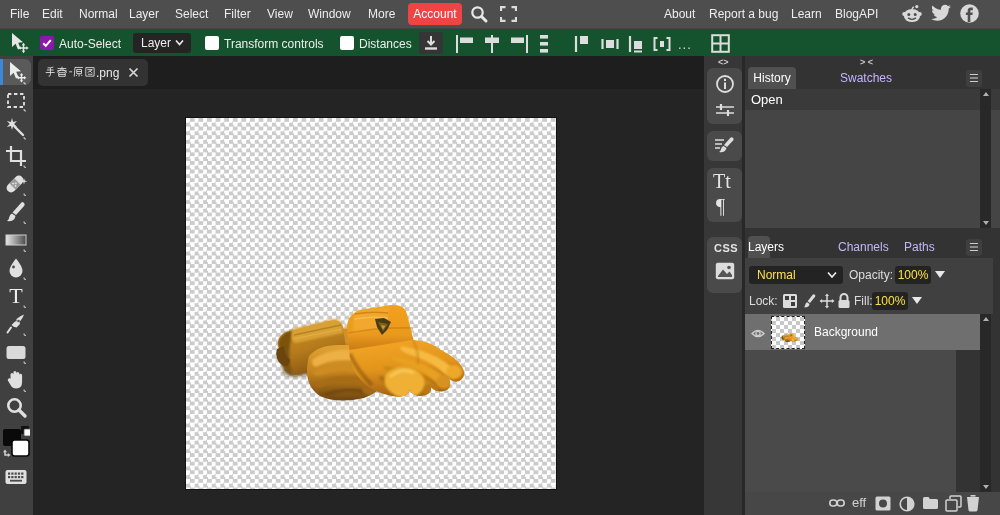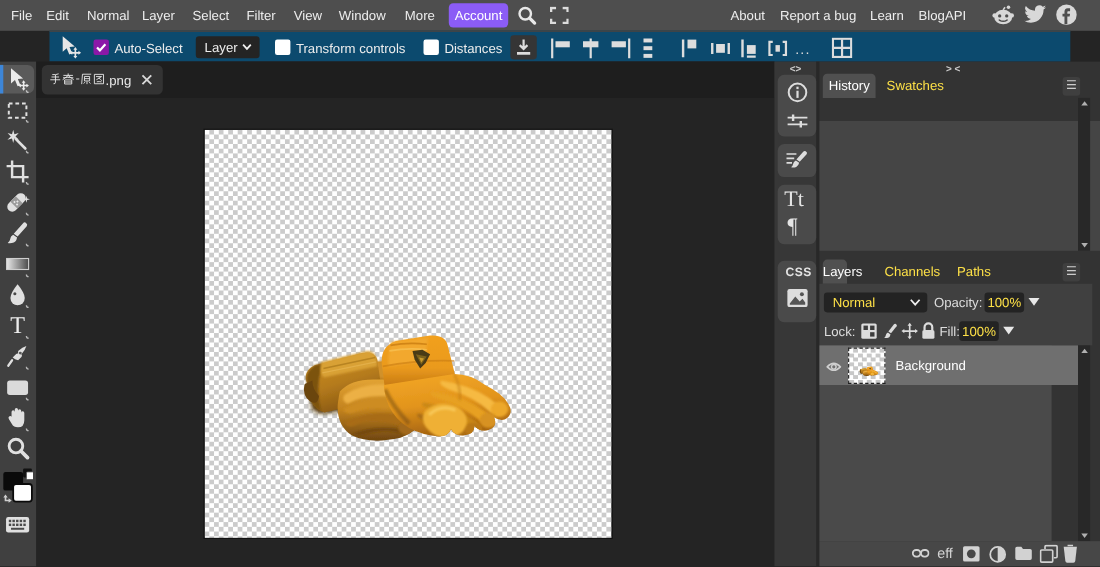--- a/index.html
+++ b/index.html
@@ -3,24 +3,24 @@
 <meta charset="utf-8">
 <style>
 * { margin:0; padding:0; box-sizing:border-box; }
 html,body { width:1000px; height:515px; overflow:hidden; }
 body { font-family:"Liberation Sans", sans-serif; background:#242424; position:relative; }
 .abs { position:absolute; }
 
 
 #menubar { left:0; top:0; width:1000px; height:28px; background:#4e4e4e; color:#ededed; font-size:12px; }
 #menubar .mi { position:absolute; top:7px; line-height:15px; }
-#acct { position:absolute; left:408px; top:3px; width:54px; height:22px; background:#8b5cf6; border-radius:4px; color:#fff; text-align:center; line-height:22px; font-size:12px; }
-
-
-#optbar { left:0; top:28px; width:928px; height:28px; background:#0c4a6e; border-top:1px solid #444; color:#ededed; font-size:12px;margin-left:45px; }
+#acct { position:absolute; left:408px; top:3px; width:54px; height:22px; background:#ef4444; border-radius:4px; color:#fff; text-align:center; line-height:22px; font-size:12px; }
+
+
+#optbar { left:0; top:28px; width:1000px; height:28px; background:#14532d; border-top:1px solid #444; color:#ededed; font-size:12px; }
 .cb { position:absolute; top:7px; width:14px; height:14px; border-radius:2px; background:#fff; }
 .cb.purple { background:#8b18a8; }
 .cb.purple svg { position:absolute; left:1px; top:1px; }
 .optlabel { position:absolute; top:8px; line-height:14px; }
 #layersel { position:absolute; left:133px; top:4px; width:58px; height:20px; background:#242424; border-radius:3px; color:#eee; font-size:12px; line-height:20px; padding-left:8px; }
 #dlbtn { position:absolute; left:419px; top:3px; width:24px; height:22px; background:#353535; border-radius:3px; }
 
 
 #tools { left:0; top:56px; width:33px; height:459px; background:#404040; }
 .tool { position:absolute; left:2px; width:28px; height:28px; }
@@ -35,21 +35,21 @@
   background: repeating-conic-gradient(#cbcbcb 0% 25%, #ffffff 0% 50%);
   background-size: 8.6px 8.6px; outline:1px solid #111; }
 
 
 #strip { left:704px; top:56px; width:41px; height:459px; background:#373737; }
 .sgrp { position:absolute; left:3px; width:35px; background:#4a4a4a; border-radius:6px; }
 
 
 #rpanel { left:745px; top:56px; width:255px; height:459px; background:#333; }
 .ptab { position:absolute; height:22px; background:#505050; border-radius:4px 4px 0 0; color:#fff; font-size:12px; text-align:center; line-height:22px; }
-.ptabtxt { position:absolute; color:#fde047; font-size:12px; line-height:22px; }
+.ptabtxt { position:absolute; color:#c4b5fd; font-size:12px; line-height:22px;margin-left:34px; }
 .hamb { position:absolute; width:16px; height:17px; background:#3f3f3f; border-radius:3px; color:#ccc; font-size:11px; text-align:center; line-height:17px; }
 #histopen { position:absolute; left:0px; top:33px; width:255px; height:21px; background:#3a3a3a; color:#fff; font-size:13px; line-height:21px; padding-left:6px; }
 #histlist { position:absolute; left:0px; top:54px; width:255px; height:118px; background:#454545; }
 #layerctrl { position:absolute; left:0; top:202px; width:248px; height:56px; background:#404040; color:#ddd; font-size:12px; }
 .darkbox { position:absolute; background:#232323; border-radius:3px; color:#fde047; }
 #layerlist { position:absolute; left:0; top:258px; width:211px; height:178px; background:#4a4a4a; }
 #layerrow { position:absolute; left:0; top:0; width:235px; height:36px; background:#6f6f6f; }
 #lthumb { position:absolute; left:26px; top:2px; width:34px; height:33px; background: repeating-conic-gradient(#c8c8c8 0% 25%, #ffffff 0% 50%); background-size:8px 8px; border:1px dashed #222; }
 #lbotbar { position:absolute; left:0; top:436px; width:255px; height:23px; background:#474747; }
 </style>
@@ -469,20 +469,21 @@
     </svg>
   </div>
 </div>
 
 <div class="abs" id="rpanel">
   <div style="position:absolute;left:115px;top:1px;color:#ccc;font-size:9px;font-weight:bold;">&gt; &lt;</div>
 
   <div class="ptab" style="left:3px;top:11px;width:48px;">History</div>
   <span class="ptabtxt" style="left:61px;top:11px;">Swatches</span>
   <div class="hamb" style="left:221px;top:14px;">☰</div>
+  <div id="histopen">Open</div>
   <div id="histlist"></div>
   <div style="position:absolute;left:235px;top:33px;width:11px;height:139px;background:#282828;">
     <div style="position:absolute;left:2.5px;top:3px;width:0;height:0;border-left:3px solid transparent;border-right:3px solid transparent;border-bottom:4.5px solid #b0b0b0;"></div>
     <div style="position:absolute;left:2.5px;bottom:3px;width:0;height:0;border-left:3px solid transparent;border-right:3px solid transparent;border-top:4.5px solid #b0b0b0;"></div>
   </div>
 
   <div class="ptab" style="left:3px;top:180px;width:22px;">Layers</div>
   <span class="ptabtxt" style="left:59px;top:180px;">Channels</span>
   <span class="ptabtxt" style="left:125px;top:180px;">Paths</span>
   <div class="hamb" style="left:221px;top:183px;">☰</div>

